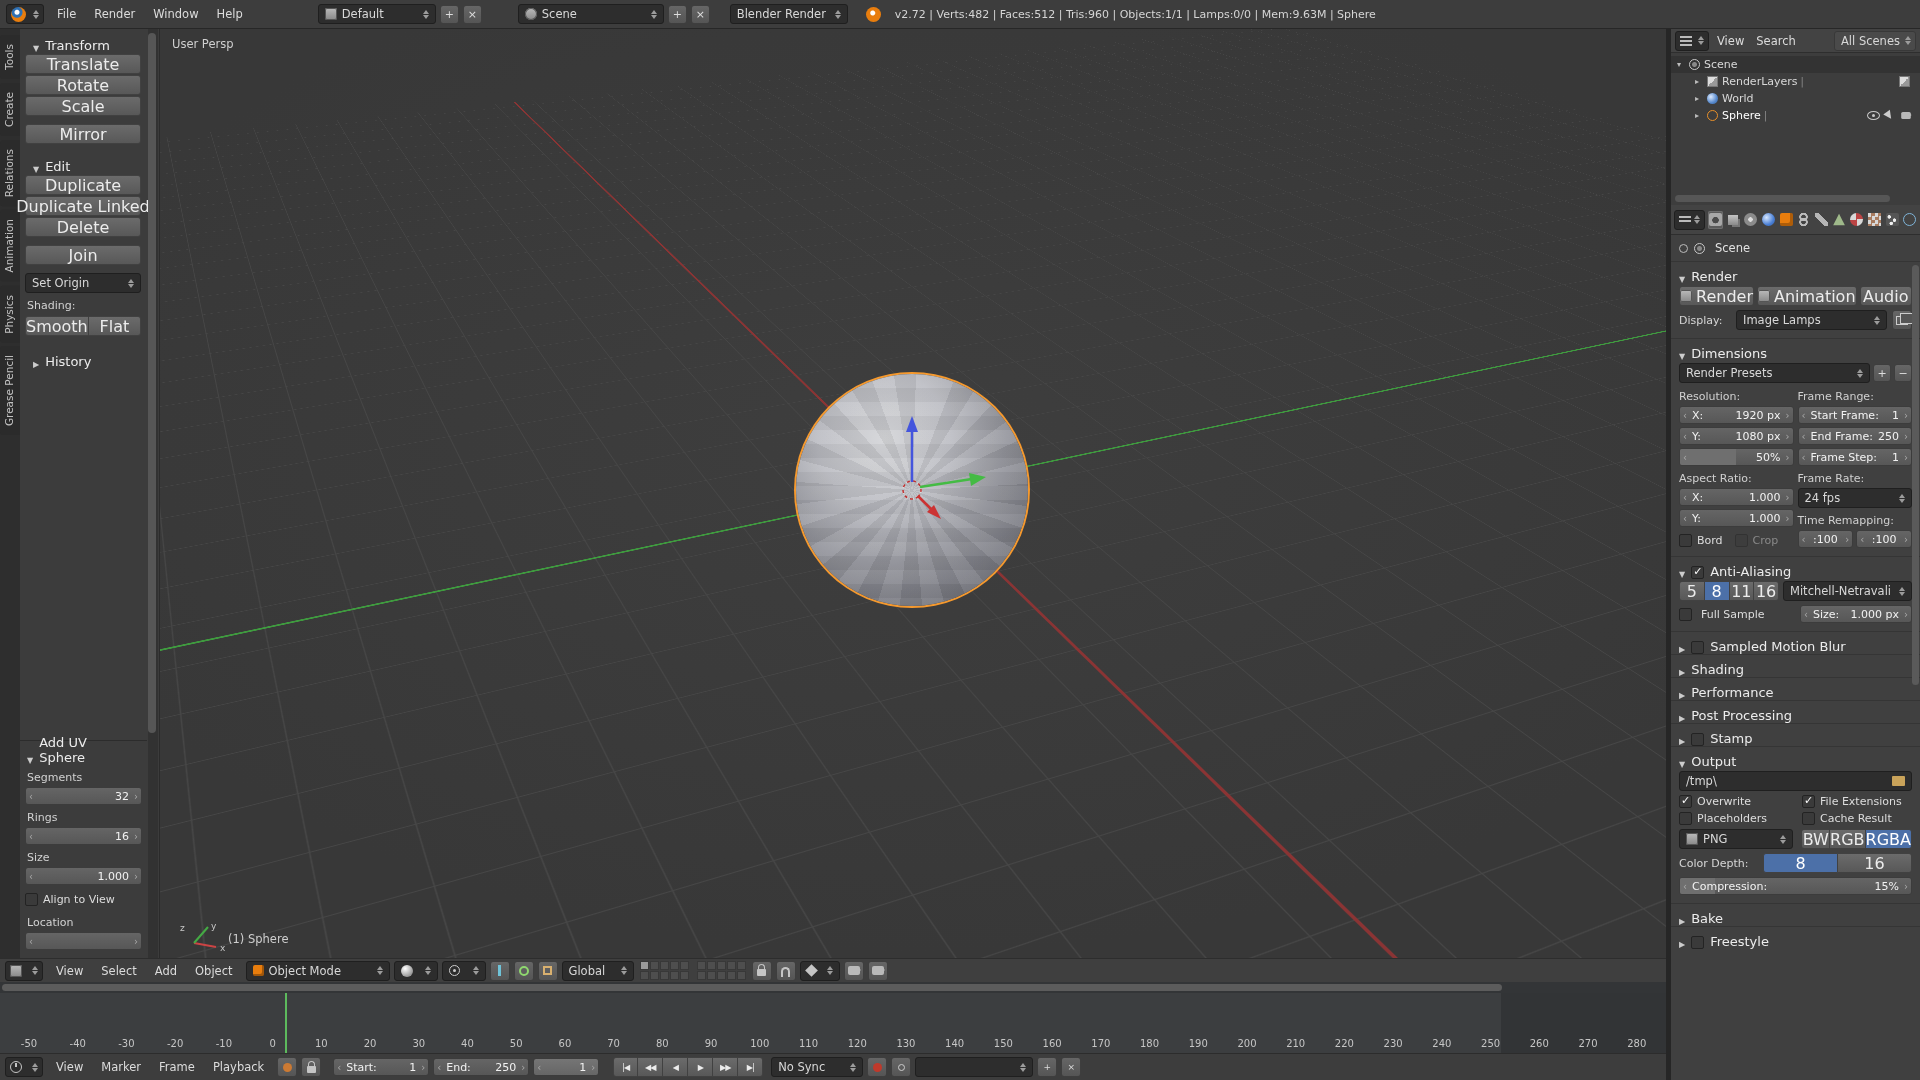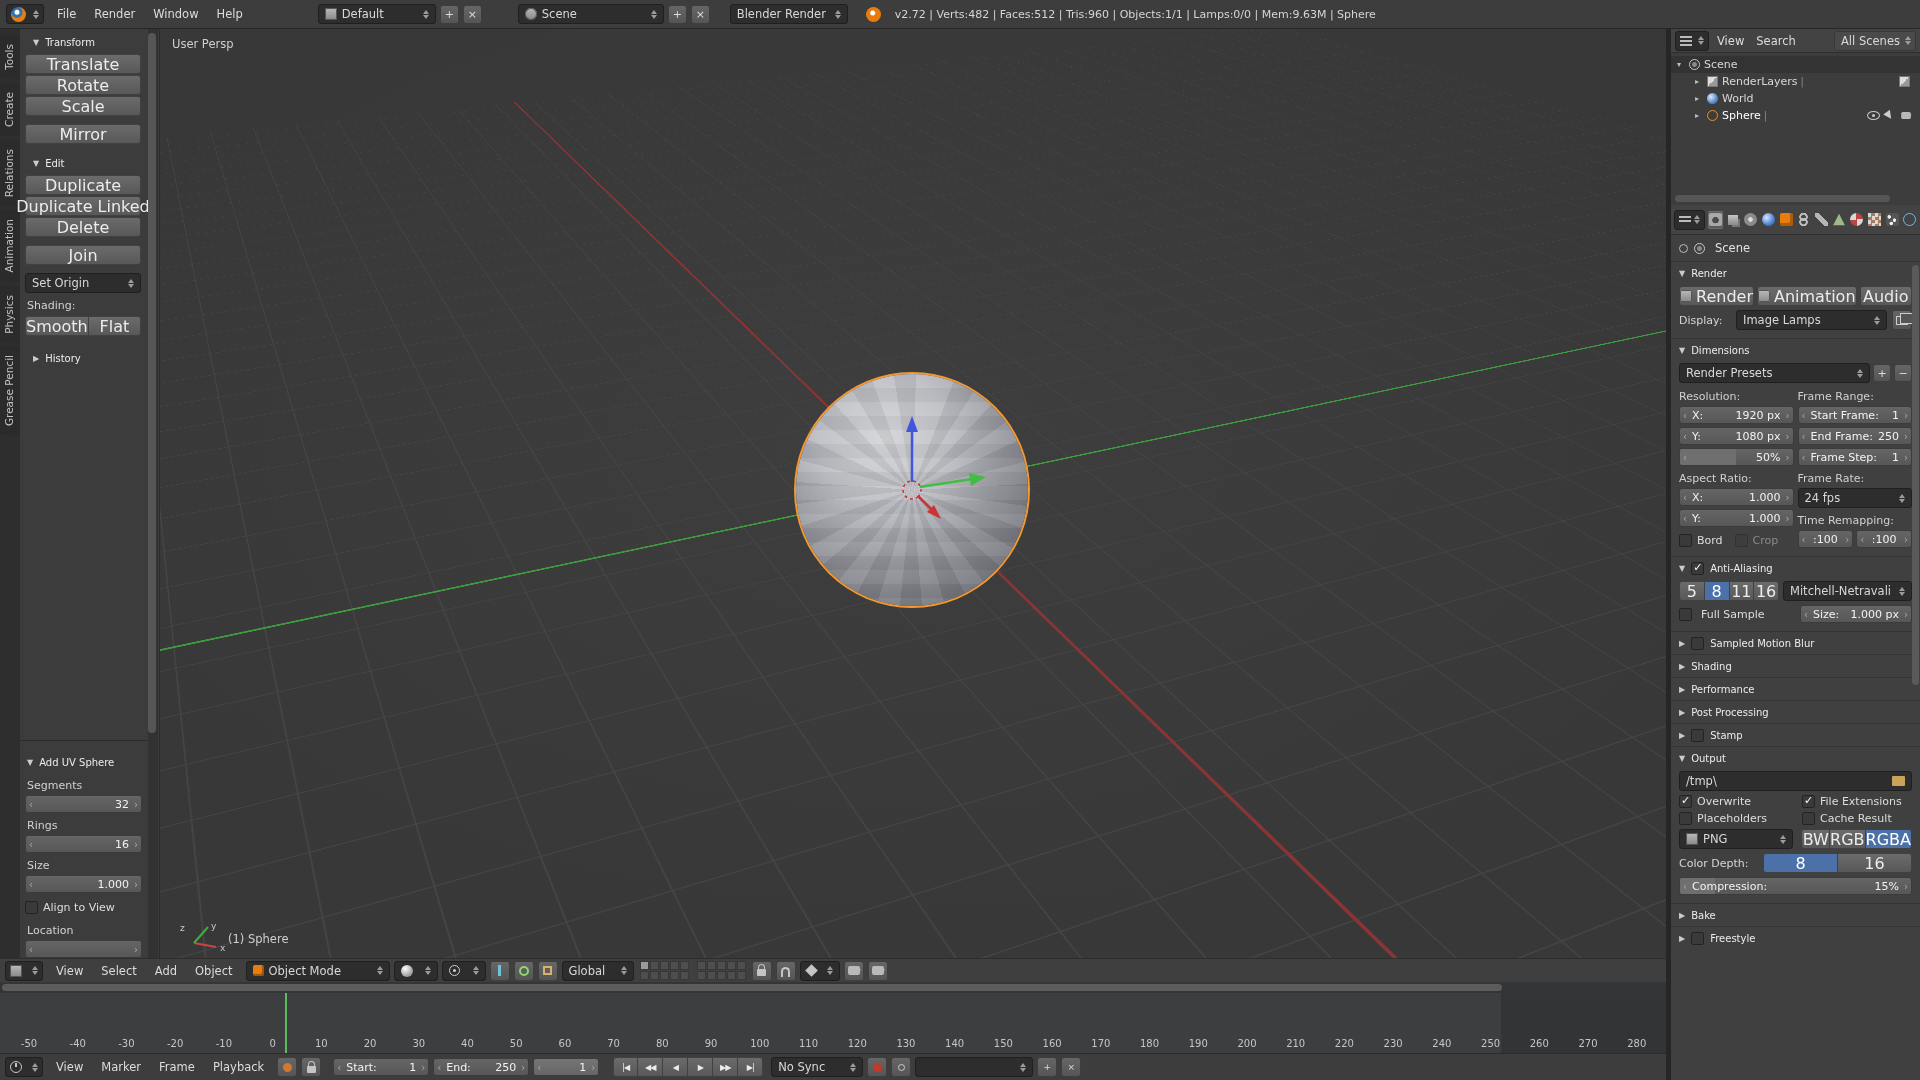--- a/index.html
+++ b/index.html
@@ -19,21 +19,21 @@
 .numfield.center{justify-content:center}
 .numfield.rt{justify-content:flex-end}
 .ud{margin-left:auto;display:flex;flex-direction:column;align-items:center;gap:1px;flex:0 0 auto}
 .ud::before{content:"";display:block;border:3px solid transparent;border-bottom:4px solid #9c9c9c}
 .ud::after{content:"";display:block;border:3px solid transparent;border-top:4px solid #9c9c9c}
 .chk{width:13px;height:13px;background:#3a3a3a;border:1px solid #232323;border-radius:2px;flex:0 0 auto;position:relative}
 .chk.on::after{content:"✓";position:absolute;left:1px;top:-2px;font-size:11px;color:#fff}
 .chk.dim{opacity:.45}
 .chklbl{font-size:11px;color:#ddd;margin-left:5px;white-space:nowrap}
 .chklbl.dim{opacity:.45}
-.phdr{display:flex;align-items:center;gap:6px;height:22px;padding:0 8px;font-size:10px;color:#ececec}
+.phdr{display:flex;align-items:flex-end;gap:6px;height:22px;padding:0 8px;font-size:13px;color:#ececec}
 .phdr::before{content:"▼";font-size:8px;color:#cccccc}
 .phdr.closed::before{content:"▶"}
 .seg{display:flex}
 .seg>.btn{border-radius:0;border-left-width:0}
 .seg>.btn:first-child{border-radius:3px 0 0 3px;border-left-width:1px}
 .seg>.btn:last-child{border-radius:0 3px 3px 0}
 .blue{background:#4c70a8 !important;color:#fff !important}
 .lbl{font-size:11px;color:#d6d6d6;white-space:nowrap}
 .ico{width:20px;height:20px;background:linear-gradient(#666,#555);border:1px solid #3e3e3e;border-radius:3px;display:flex;align-items:center;justify-content:center;font-size:9px;color:#ddd;flex:0 0 auto;gap:1px}
 .efield{background:#2d2d2d;border:1px solid #1f1f1f;border-radius:3px;height:20px;display:flex;align-items:center;padding:0 4px;gap:3px;width:38px}
@@ -75,21 +75,21 @@
 .camicon{width:12px;height:9px;background:#b9b9b9;border-radius:2px;position:relative}
 .camicon::before{content:"";position:absolute;right:-4px;top:1px;border:3px solid transparent;border-left:4px solid #b9b9b9}
 
 #toolshelf{position:absolute;left:0;top:0;width:160px;height:929px;background:#3c3c3c;border-right:1px solid #2b2b2b;z-index:5;overflow:hidden}
 #vtabs{position:absolute;left:0;top:0;bottom:0;width:20px;background:#2e2e2e;display:flex;flex-direction:column;padding-top:4px}
 .vtab{writing-mode:vertical-rl;transform:rotate(180deg);font-size:10.5px;color:#c3c3c3;background:#2b2b2b;padding:9px 3px;margin:2px 0;border-radius:0 3px 3px 0;text-align:center}
 #shelf-body{position:absolute;left:20px;top:0;width:126px;padding:2px 5px}
 #shelf-body .btn{margin:1px 0}
 #shelf-scroll{position:absolute;right:2px;top:4px;width:8px;height:700px;background:#565656;border-radius:4px}
 #shelf-scroll-track{position:absolute;right:1px;top:0;bottom:0;width:10px;background:#323232}
-#operator-panel{position:absolute;left:20px;right:12px;top:711px;border-top:1px solid #2c2c2c;padding:10px 5px}
+#operator-panel{position:absolute;left:20px;right:12px;top:711px;border-top:1px solid #2c2c2c;padding:2px 5px}
 .op-label{font-size:11px;color:#d2d2d2;margin:6px 0 3px 2px}
 
 #outliner{position:absolute;left:1671px;top:29px;width:249px;height:176px;background:#3d3d3d}
 #outliner-header{height:24px;background:#434343;border-bottom:1px solid #2e2e2e;display:flex;align-items:center;gap:2px;padding:0 4px}
 .listicon{width:12px;height:10px;background:repeating-linear-gradient(#bbb 0 2px,transparent 2px 4px)}
 .otree{padding:3px 0}
 .otree-row{display:flex;align-items:center;height:17px;font-size:11px;color:#d8d8d8;position:relative;padding-left:6px}
 .otree-row .exp{font-size:8px;color:#bdbdbd;width:12px}
 .oticon{width:11px;height:11px;margin-right:4px;flex:0 0 auto}
 .ot-scene{border-radius:50%;border:1px solid #c9c9c9;background:radial-gradient(circle at 50% 50%,#888 2px,transparent 3px)}

